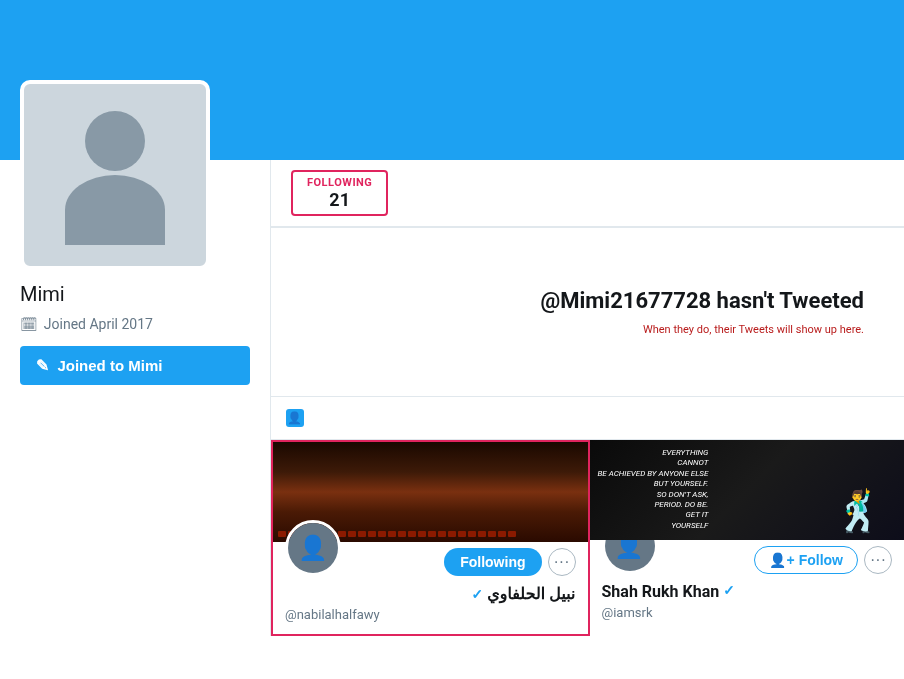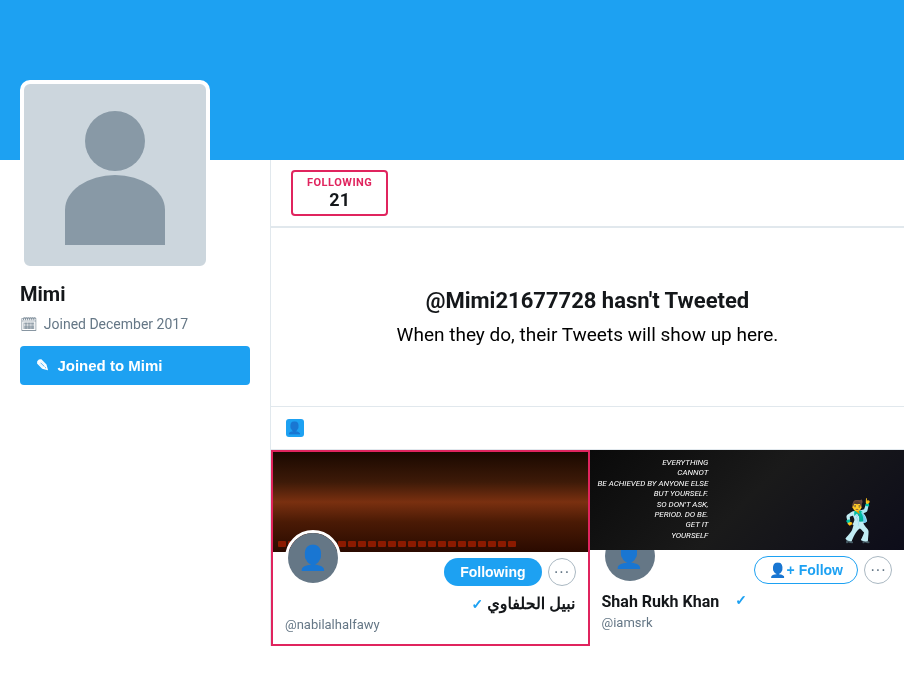--- a/index.html
+++ b/index.html
@@ -38,21 +38,21 @@
       border-radius: 50%;
       margin-bottom: 4px;
     }
 
     .avatar-body {
       width: 100px; height: 70px;
       background: #8899a6;
       border-radius: 50% 50% 0 0;
     }
 
-    .profile-name { font-size: 20px; font-weight: bold; color: #14171a; margin-top: 12px; padding-left: 10px; }
+    .profile-name { font-size: 20px; font-weight: normal; color: #14171a; margin-top: 12px; padding-left: 10px; }
     .profile-handle { font-size: 14px; color: #657786; padding-left: 10px; margin-top: 2px; }
     
     .profile-joined { 
       font-size: 14px; color: #657786; 
       padding-left: 10px; margin-top: 10px; 
       display: flex; align-items: center; gap: 6px;
     }
 
     .calendar-icon { color: #657786; font-size: 14px; }
 
@@ -97,25 +97,25 @@
 
     .stat-label { font-size: 11px; color: #657786; text-transform: uppercase; font-weight: bold; letter-spacing: 0.5px; }
     .stat-value { font-size: 18px; font-weight: bold; color: #14171a; }
 
     .stat-item.highlighted .stat-label { color: #e0245e; }
     .stat-item.highlighted .stat-value { color: #14171a; }
 
     
     .empty-tweets {
       padding: 60px 40px 40px 40px;
-      text-align: center;
+      text-align: right;
     }
 
     .empty-title { font-size: 22px; font-weight: bold; color: #14171a; margin-bottom: 10px; }
-    .empty-subtitle { font-size: 19px; color: #000000; }
+    .empty-subtitle { font-size: 11px; color: #b91c1c; }
 
     
     .followed-section { border-top: 1px solid #e1e8ed; margin-top: 20px; }
 
     .followed-header {
       padding: 12px 15px;
       font-size: 14px;
       color: #1da1f2;
       display: flex; align-items: center; gap: 6px;
       border-bottom: 1px solid #e1e8ed;
@@ -242,21 +242,21 @@
       width: 28px; height: 28px;
       border: 1px solid #aab8c2;
       border-radius: 50%;
       background: #fff;
       cursor: pointer;
       display: flex; align-items: center; justify-content: center;
       color: #657786; font-size: 16px;
     }
 
     .card-name { font-size: 16px; font-weight: bold; color: #14171a; display: flex; align-items: center; gap: 4px; direction: rtl; }
-    .card-name-srk { font-size: 16px; font-weight: bold; color: #14171a; display: flex; gap: 16px; }
+    .card-name-srk { font-size: 16px; font-weight: bold; color: #14171a; display: flex; gap: 4px; }
     .card-handle { font-size: 13px; color: #657786; margin-top: 4px; }
 
     .verified-badge { color: #1da1f2; font-size: 14px; }
 
     .divider-line { width: 100%; height: 1px; background: #e1e8ed; }
 
     
     .person-icon-blue {
       width: 18px; height: 18px;
       background: #1da1f2;
@@ -280,21 +280,21 @@
         <div class="avatar-silhouette">
           <div class="avatar-head"></div>
           <div class="avatar-body"></div>
         </div>
       </div>
 
       <div class="profile-name">Mimi</div>
 
       <div class="profile-joined">
         <span class="calendar-icon">🗓</span>
-        <span>Joined December 2017</span>
+        <span>Joined April 2017</span>
       </div>
 
       <button class="tweet-button">
         <span class="tweet-icon">✎</span>
         <span>Joined to Mimi</span>
       </button>
     </div>
 
     <div class="right-content">
 

